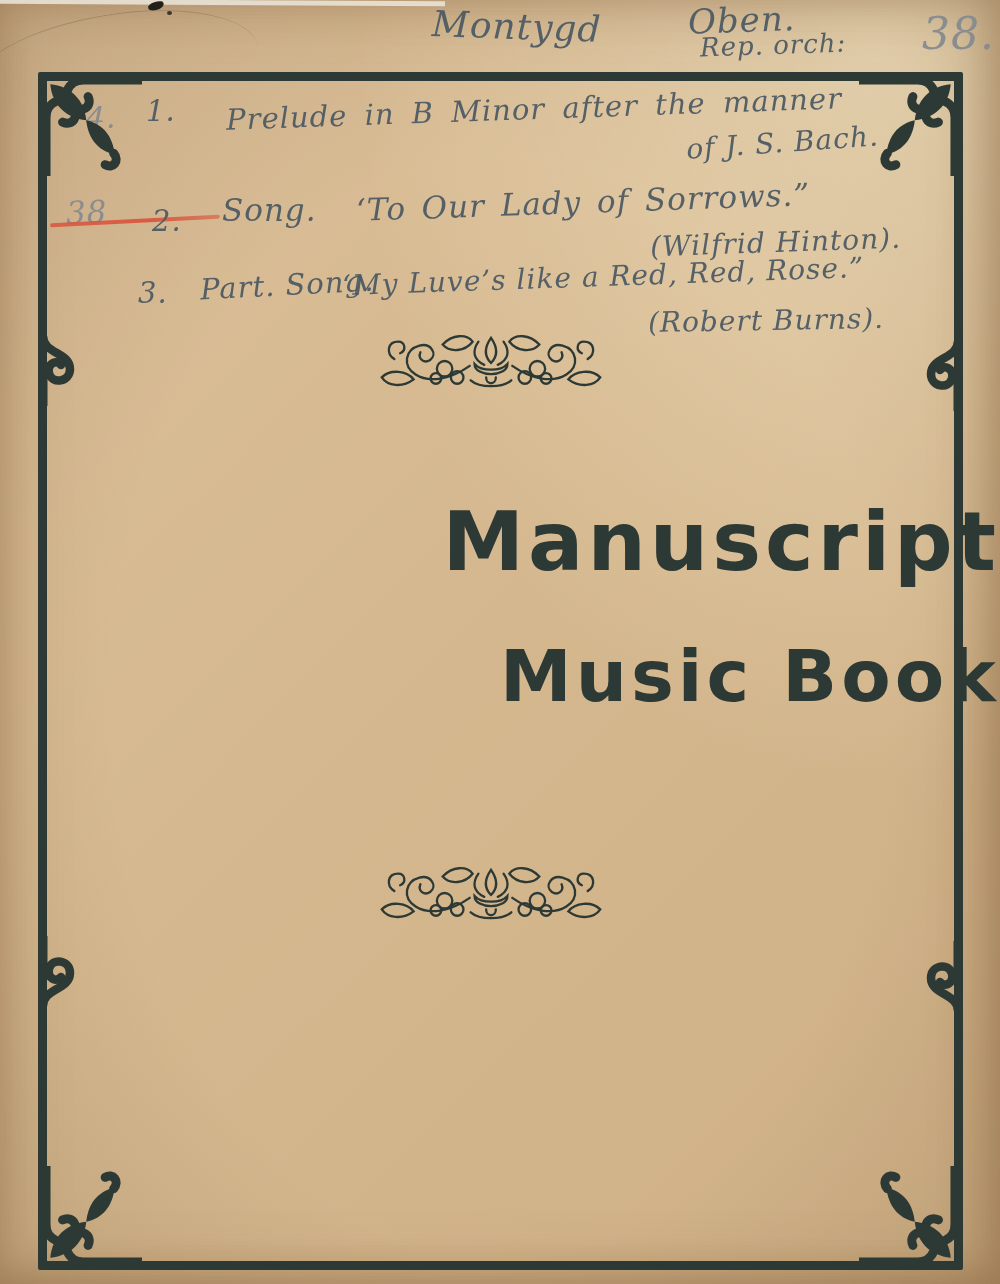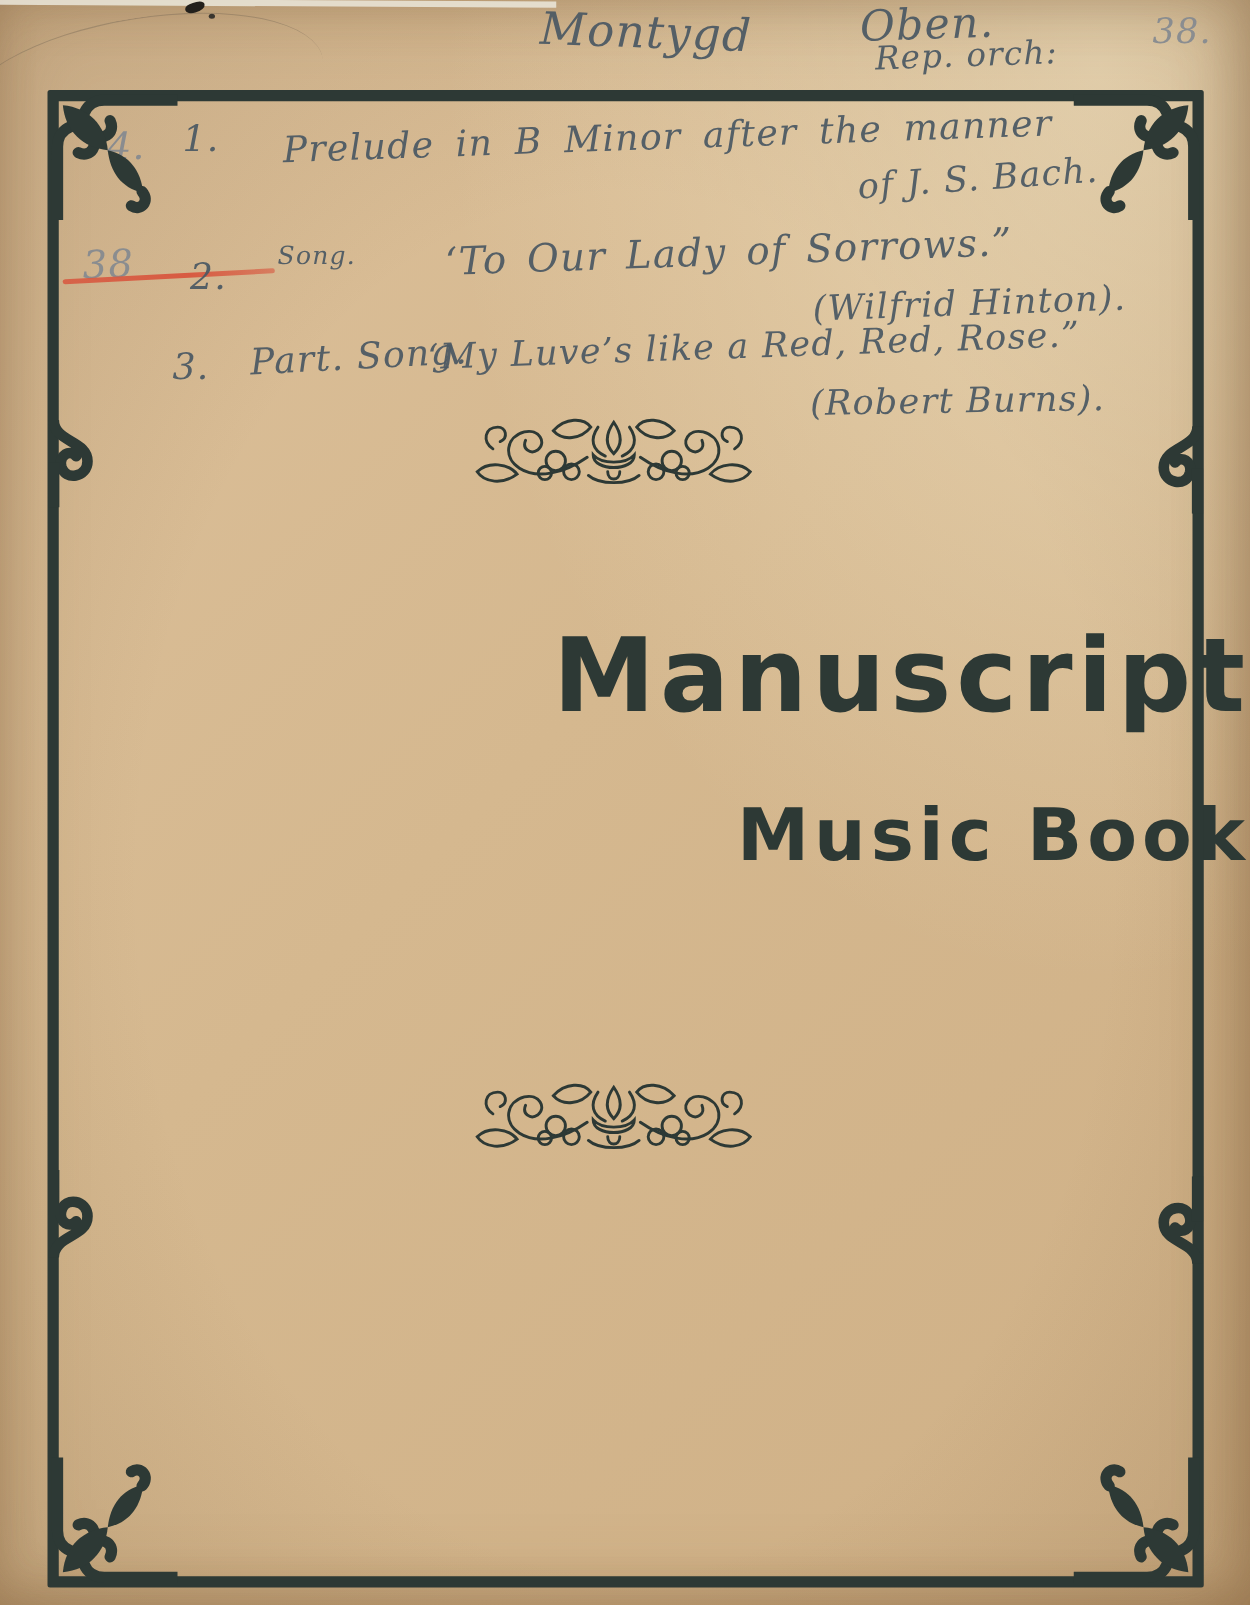--- a/index.html
+++ b/index.html
@@ -33,39 +33,39 @@
   .midcurl.ll{left:-9px;top:855px;transform:scaleY(-1);}
   .midcurl.ru{right:-9px;top:260px;transform:scaleX(-1);}
   .midcurl.rl{right:-9px;top:860px;transform:scale(-1,-1);}
   
   .hand{position:absolute;color:var(--ink-hand);font-style:italic;font-family:"DejaVu Serif",serif;letter-spacing:1px;white-space:nowrap;opacity:.94;}
   .pencil{color:var(--pencil);opacity:.95;}
   .red-line{position:absolute;left:50px;top:219px;width:170px;height:4px;background:linear-gradient(90deg,rgba(216,86,62,.85),rgba(216,86,62,.95) 60%,rgba(216,86,62,.6));border-radius:3px;transform:rotate(-3deg);}
   .w-script1{left:432px;top:6px;font-size:36px;transform:rotate(2deg);}
   .w-script2{left:688px;top:0px;font-size:34px;transform:rotate(-2deg);}
   .w-script3{left:700px;top:30px;font-size:26px;transform:rotate(-2deg);}
-  .w-pg{left:922px;top:8px;font-size:28px;}
+  .w-pg{left:922px;top:8px;font-size:44px;}
   .it1-idx{left:86px;top:100px;font-size:30px;}
   .it1-num{left:146px;top:94px;font-size:29px;}
   .it1-t1{left:226px;top:92px;font-size:29px;word-spacing:7px;transform:rotate(-2deg);}
   .it1-t2{left:686px;top:126px;font-size:28px;transform:rotate(-4deg);}
   .it2-cross{left:66px;top:194px;font-size:31px;transform:rotate(-2deg);}
   .it2-num{left:152px;top:204px;font-size:29px;}
-  .it2-cat{left:222px;top:192px;font-size:20px;}
+  .it2-cat{left:222px;top:192px;font-size:31px;}
   .it2-t1{left:356px;top:184px;font-size:31px;word-spacing:5px;transform:rotate(-2deg);}
   .it2-t2{left:650px;top:226px;font-size:28px;transform:rotate(-2deg);}
   .it3-num{left:138px;top:276px;font-size:29px;}
   .it3-cat{left:200px;top:268px;font-size:29px;transform:rotate(-3deg);}
   .it3-t1{left:342px;top:260px;font-size:28px;transform:rotate(-2deg);}
   .it3-t2{left:648px;top:304px;font-size:28px;transform:rotate(-1deg);}
   
   .title{position:absolute;width:100%;text-align:right;color:var(--ink-print);
     font-family:"DejaVu Sans",sans-serif;font-weight:800;letter-spacing:4px;}
   .title.l1{top:494px;font-size:82px;}
-  .title.l2{top:634px;font-size:58px;}
+  .title.l2{top:634px;font-size:72px;}
   
   .floral{position:absolute;left:375px;width:232px;height:66px;}
   .floral.top{top:328px;}
   .floral.bottom{top:860px;}
   svg{display:block;width:100%;height:100%;}
 </style>
 </head>
 <body>
 
 <div class="cover">

